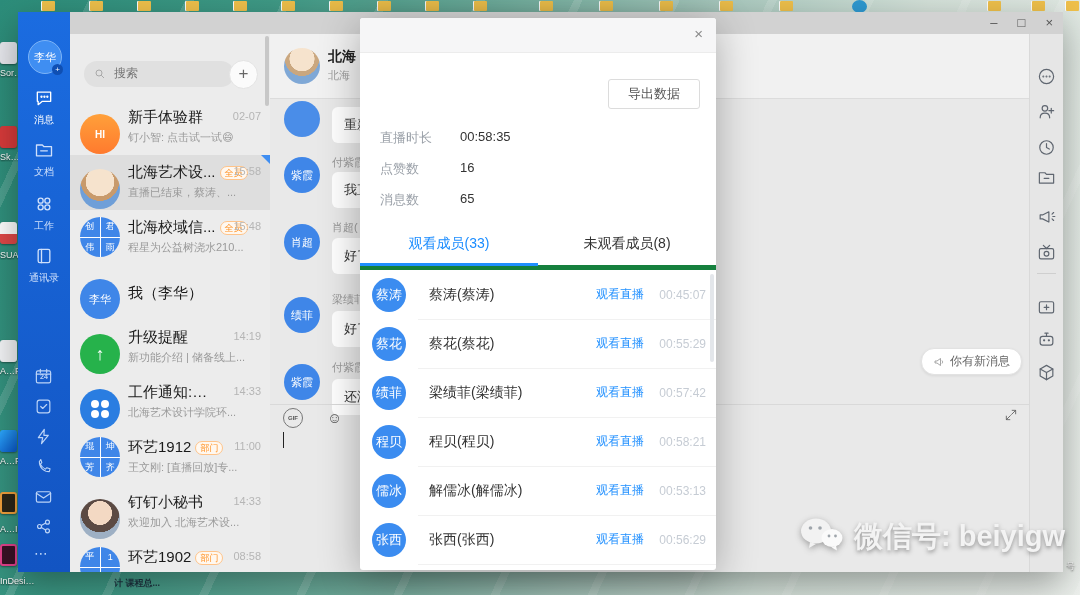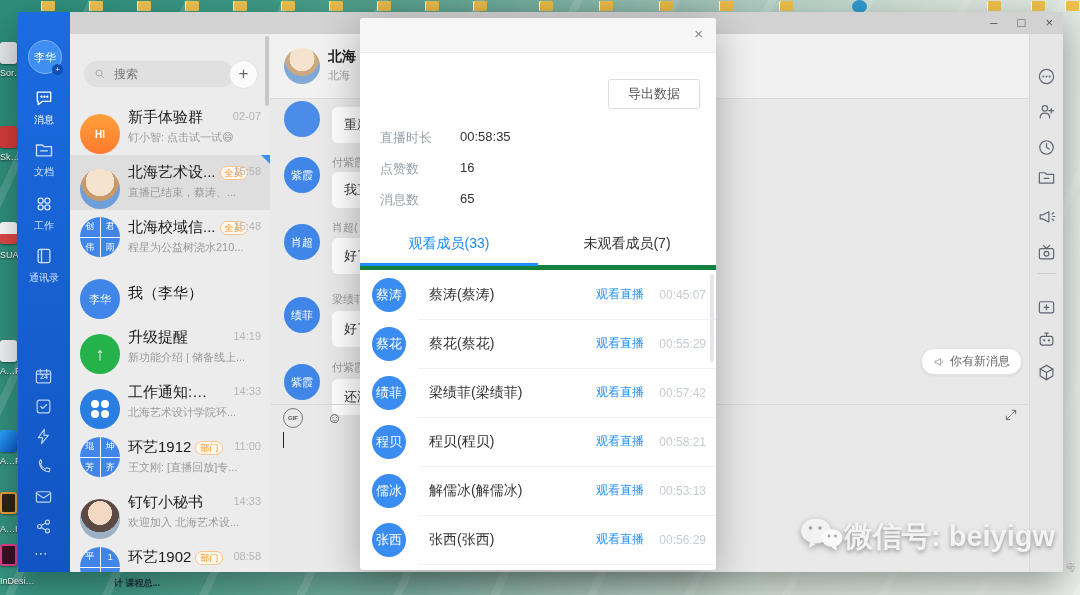--- a/index.html
+++ b/index.html
@@ -30,21 +30,21 @@
   .ritem.active .ricon svg{stroke:#fff}
   .rtool{position:absolute;left:16px;width:20px;height:20px}
   .rtool svg{width:19px;height:19px;stroke:#bcd4f7;fill:none;stroke-width:1.5;stroke-linecap:round;stroke-linejoin:round}
   .cal24{position:absolute;left:0;top:6px;width:20px;text-align:center;font-size:7px;color:#bcd4f7;font-weight:bold}
   .rmore{color:#bcd4f7;font-size:14px;letter-spacing:2px}
   
   .clist{position:absolute;left:52px;top:22px;bottom:0;width:200px;background:#ececec;border-right:1px solid #dcdcdc}
   .searchrow{position:absolute;left:0;top:22px;width:200px;height:36px}
   .searchpill{position:absolute;left:14px;top:5px;width:140px;height:26px;border-radius:13px;background:#e0e0e0;display:flex;align-items:center;padding-left:10px;gap:6px}
   .searchpill svg{width:12px;height:12px;stroke:#9a9a9a;fill:none;stroke-width:1.6}
-  .searchpill input{border:0;background:transparent;outline:none;font-size:12px;color:#666;width:90px;font-family:Liberation Serif, serif}
+  .searchpill input{border:0;background:transparent;outline:none;font-size:12px;color:#666;width:90px;font-family:Liberation Mono, monospace}
   .addbtn{position:absolute;right:12px;top:4px;width:27px;height:27px;border-radius:50%;background:#fbfbfb;border:1px solid #e3e3e3;color:#666;font-size:17px;line-height:25px;text-align:center}
   .citems{position:absolute;left:0;right:0;top:66px;bottom:0;overflow:hidden}
   .citem{position:relative;height:55px;padding:8px 8px 0 58px;box-sizing:border-box}
   .citem.selected{background:#dedede}
   .pin{position:absolute;right:0;top:0;width:0;height:0;border-top:9px solid #3f8ef2;border-left:9px solid transparent}
   .cavatar{position:absolute;left:10px;top:14px;width:40px;height:40px;border-radius:50%;color:#fff;display:flex;align-items:center;justify-content:center;font-size:12px;overflow:hidden}
   .cname{font-size:15px;color:#1a1a1a;max-width:92px;overflow:hidden;white-space:nowrap;text-overflow:ellipsis;display:inline-block;vertical-align:middle}
   .ctime{position:absolute;right:9px;top:10px;font-size:11px;color:#b5b5b5}
   .cbadge{display:inline-block;vertical-align:middle;margin-left:4px;font-size:9px;color:#ff8f1f;border:1px solid #ffc48a;border-radius:8px;padding:0 4px;line-height:12px;background:#fff8f0}
   .cprev{margin-top:3px;font-size:11px;color:#9a9a9a;max-width:132px;overflow:hidden;white-space:nowrap;text-overflow:ellipsis}
@@ -94,21 +94,21 @@
   .mtab.active::after{content:"";position:absolute;left:0;right:0;bottom:-1px;height:3px;background:#1f8fff}
   .mlist{flex:1;overflow:hidden;position:relative}
   .mrow{display:flex;align-items:center;height:49px;padding:0 10px 0 12px;position:relative}
   .mrow + .mrow::before{content:"";position:absolute;left:58px;right:0;top:0;height:1px;background:#f1f1f1}
   .mavatar{width:34px;height:34px;border-radius:50%;background:#3b8cf0;color:#fff;font-size:13px;display:flex;align-items:center;justify-content:center;flex:none}
   .mname{margin-left:23px;font-size:14px;color:#333}
   .maction{margin-left:auto;font-size:12px;color:#1f8fff;font-weight:normal;text-decoration:none}
   .mdur{margin-left:8px;font-size:12px;color:#c6ccd4;width:54px;text-align:right}
   .mscroll{position:absolute;right:2px;top:4px;width:4px;height:88px;background:#e3e6ea;border-radius:2px}
   
-  .watermark{position:absolute;left:798px;top:516px;display:flex;align-items:center;z-index:60}
+  .watermark{position:absolute;left:798px;top:516px;display:flex;align-items:center;gap:10px;z-index:60}
   .wmicon{filter:drop-shadow(0 2px 3px rgba(50,50,50,.4))}
   .wmtext{font-size:29px;font-weight:bold;color:#f3f3f3;text-shadow:0 2px 4px rgba(60,60,60,.5)}
 </style>
 </head>
 <body>
 
 <div class="stage">
   <div class="streaks"></div>
 
   <span class="dfolder" style="left:42px"></span>
@@ -424,21 +424,21 @@
           <span class="sl">点赞数</span>
           <span class="sv">16</span>
         </div>
       <div class="mstat">
           <span class="sl">消息数</span>
           <span class="sv">65</span>
         </div>
     </div>
     <div class="mtabs">
       <div class="mtab active">观看成员(33)</div>
-      <div class="mtab">未观看成员(7)</div>
+      <div class="mtab">未观看成员(8)</div>
     </div>
     <div class="mlist">
       <div class="mrow">
         <span class="mavatar">蔡涛</span>
         <span class="mname">蔡涛(蔡涛)</span>
         <a class="maction">观看直播</a>
         <span class="mdur">00:45:07</span>
       </div>
       <div class="mrow">
         <span class="mavatar">蔡花</span>

